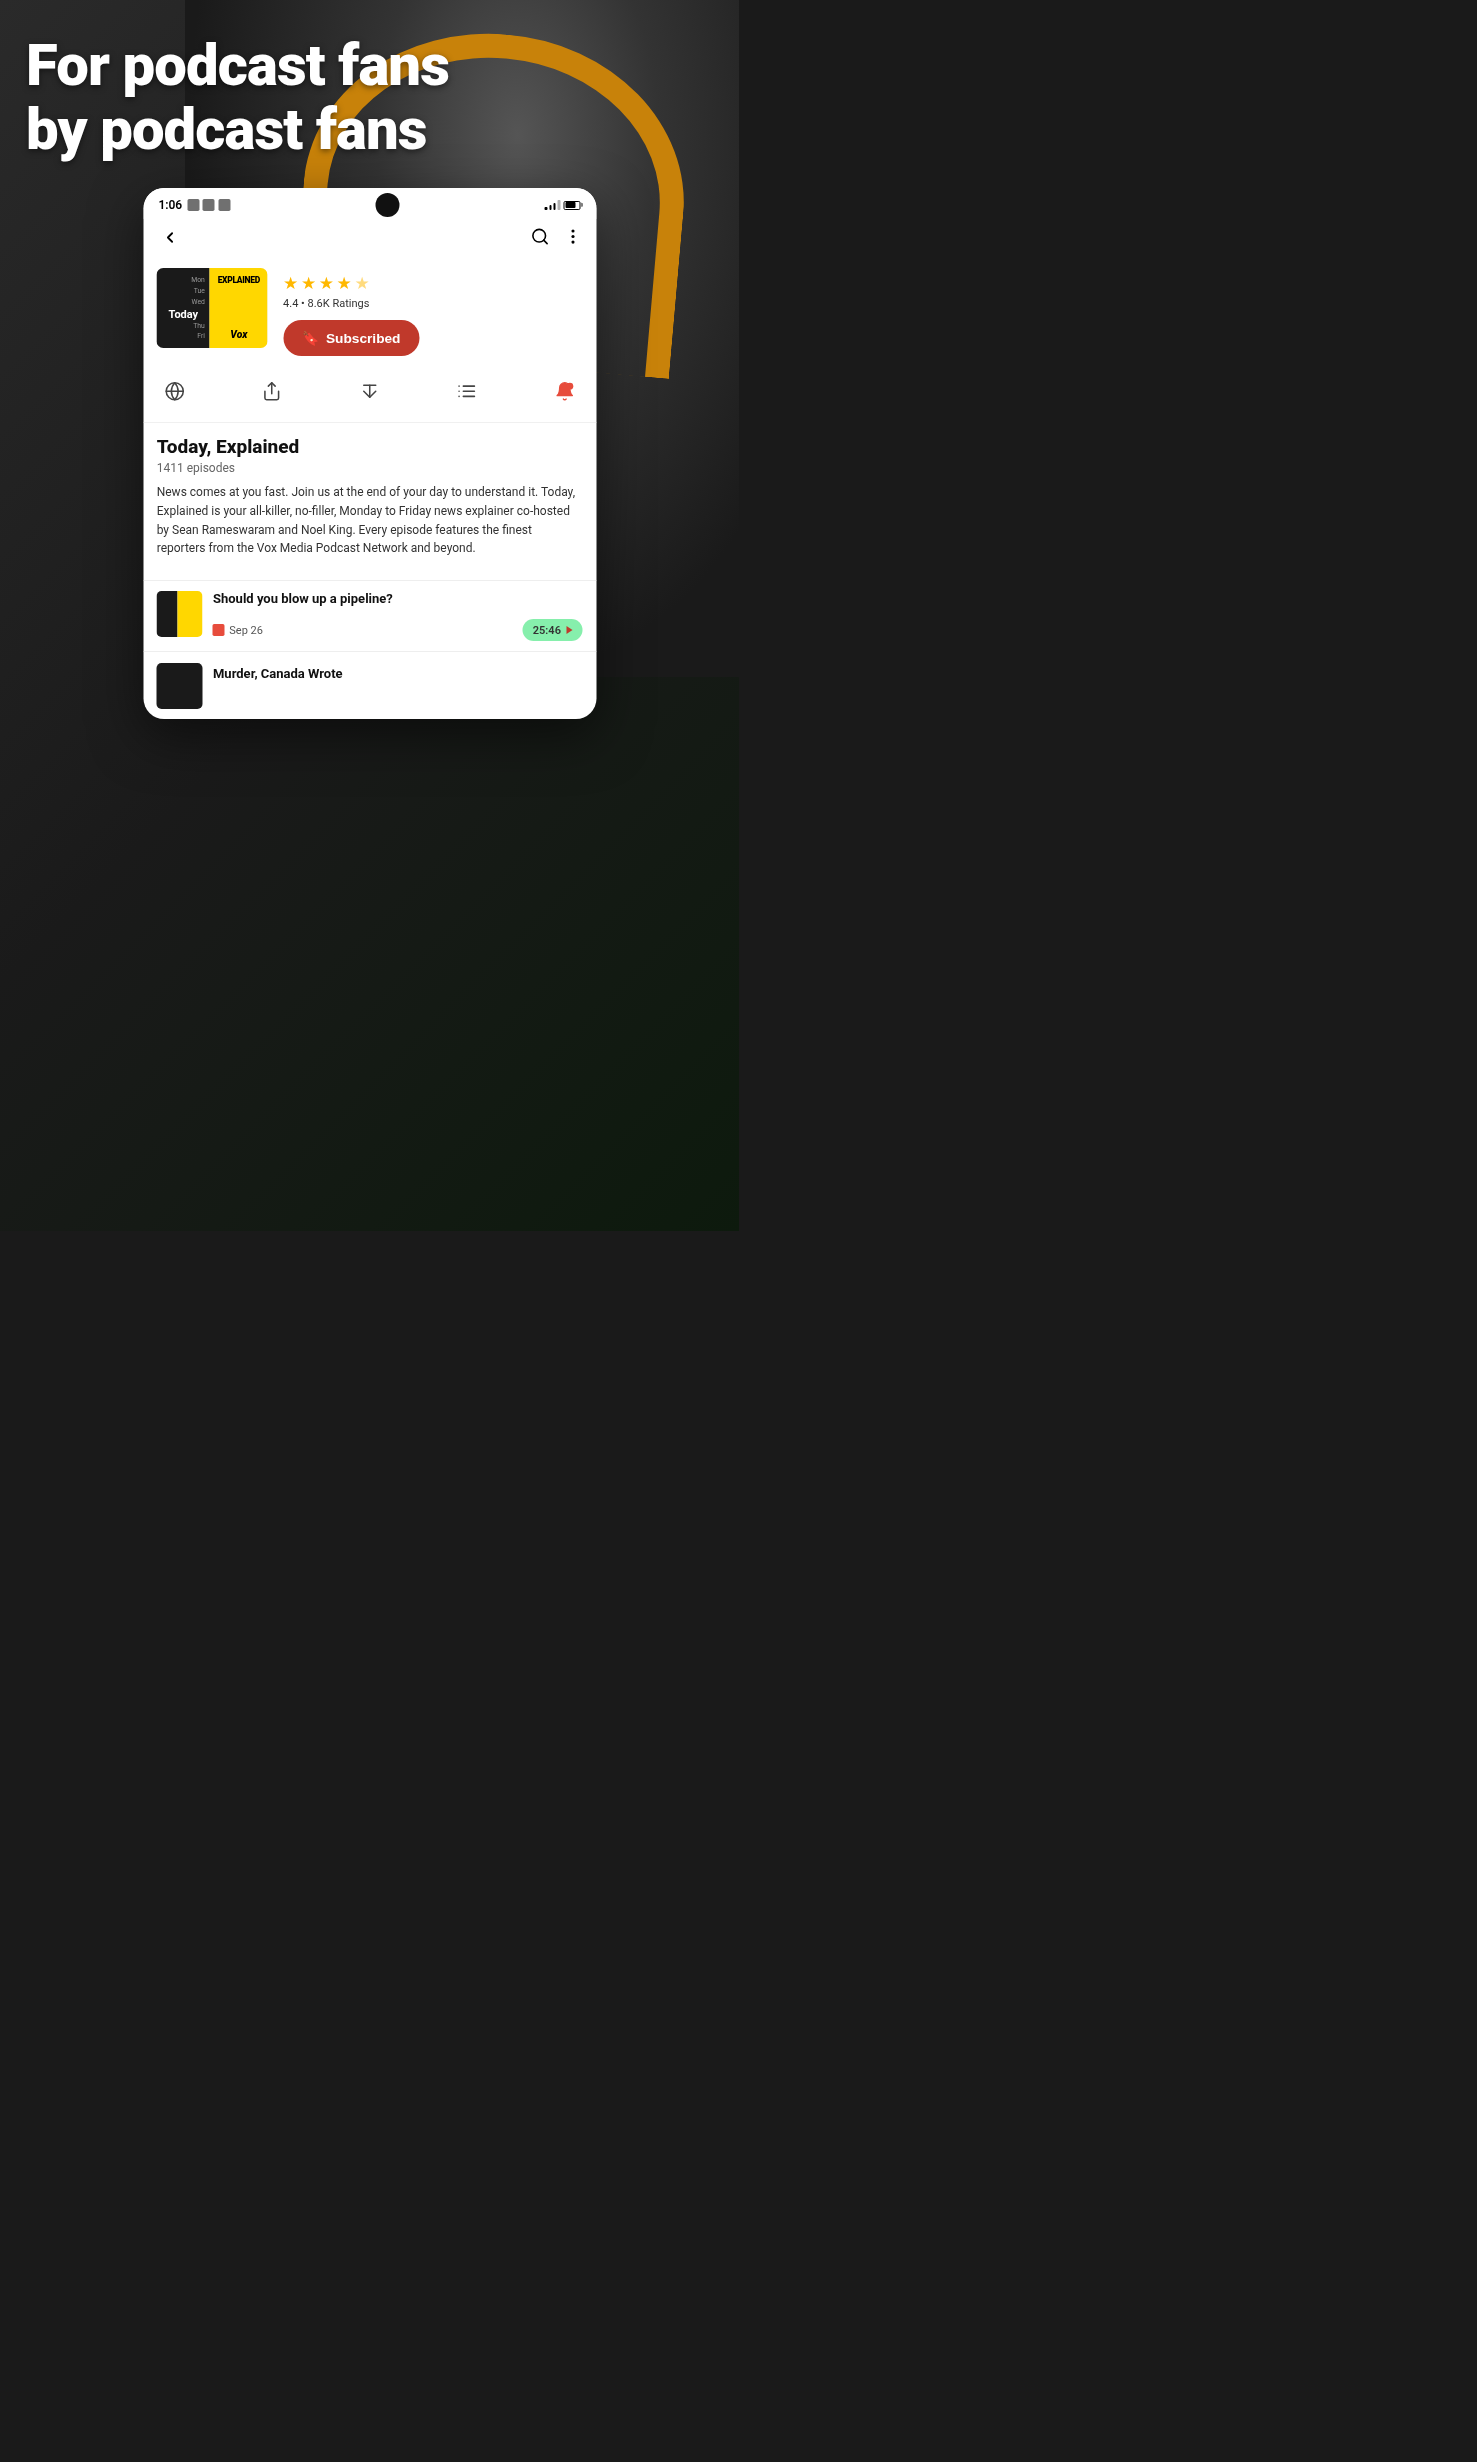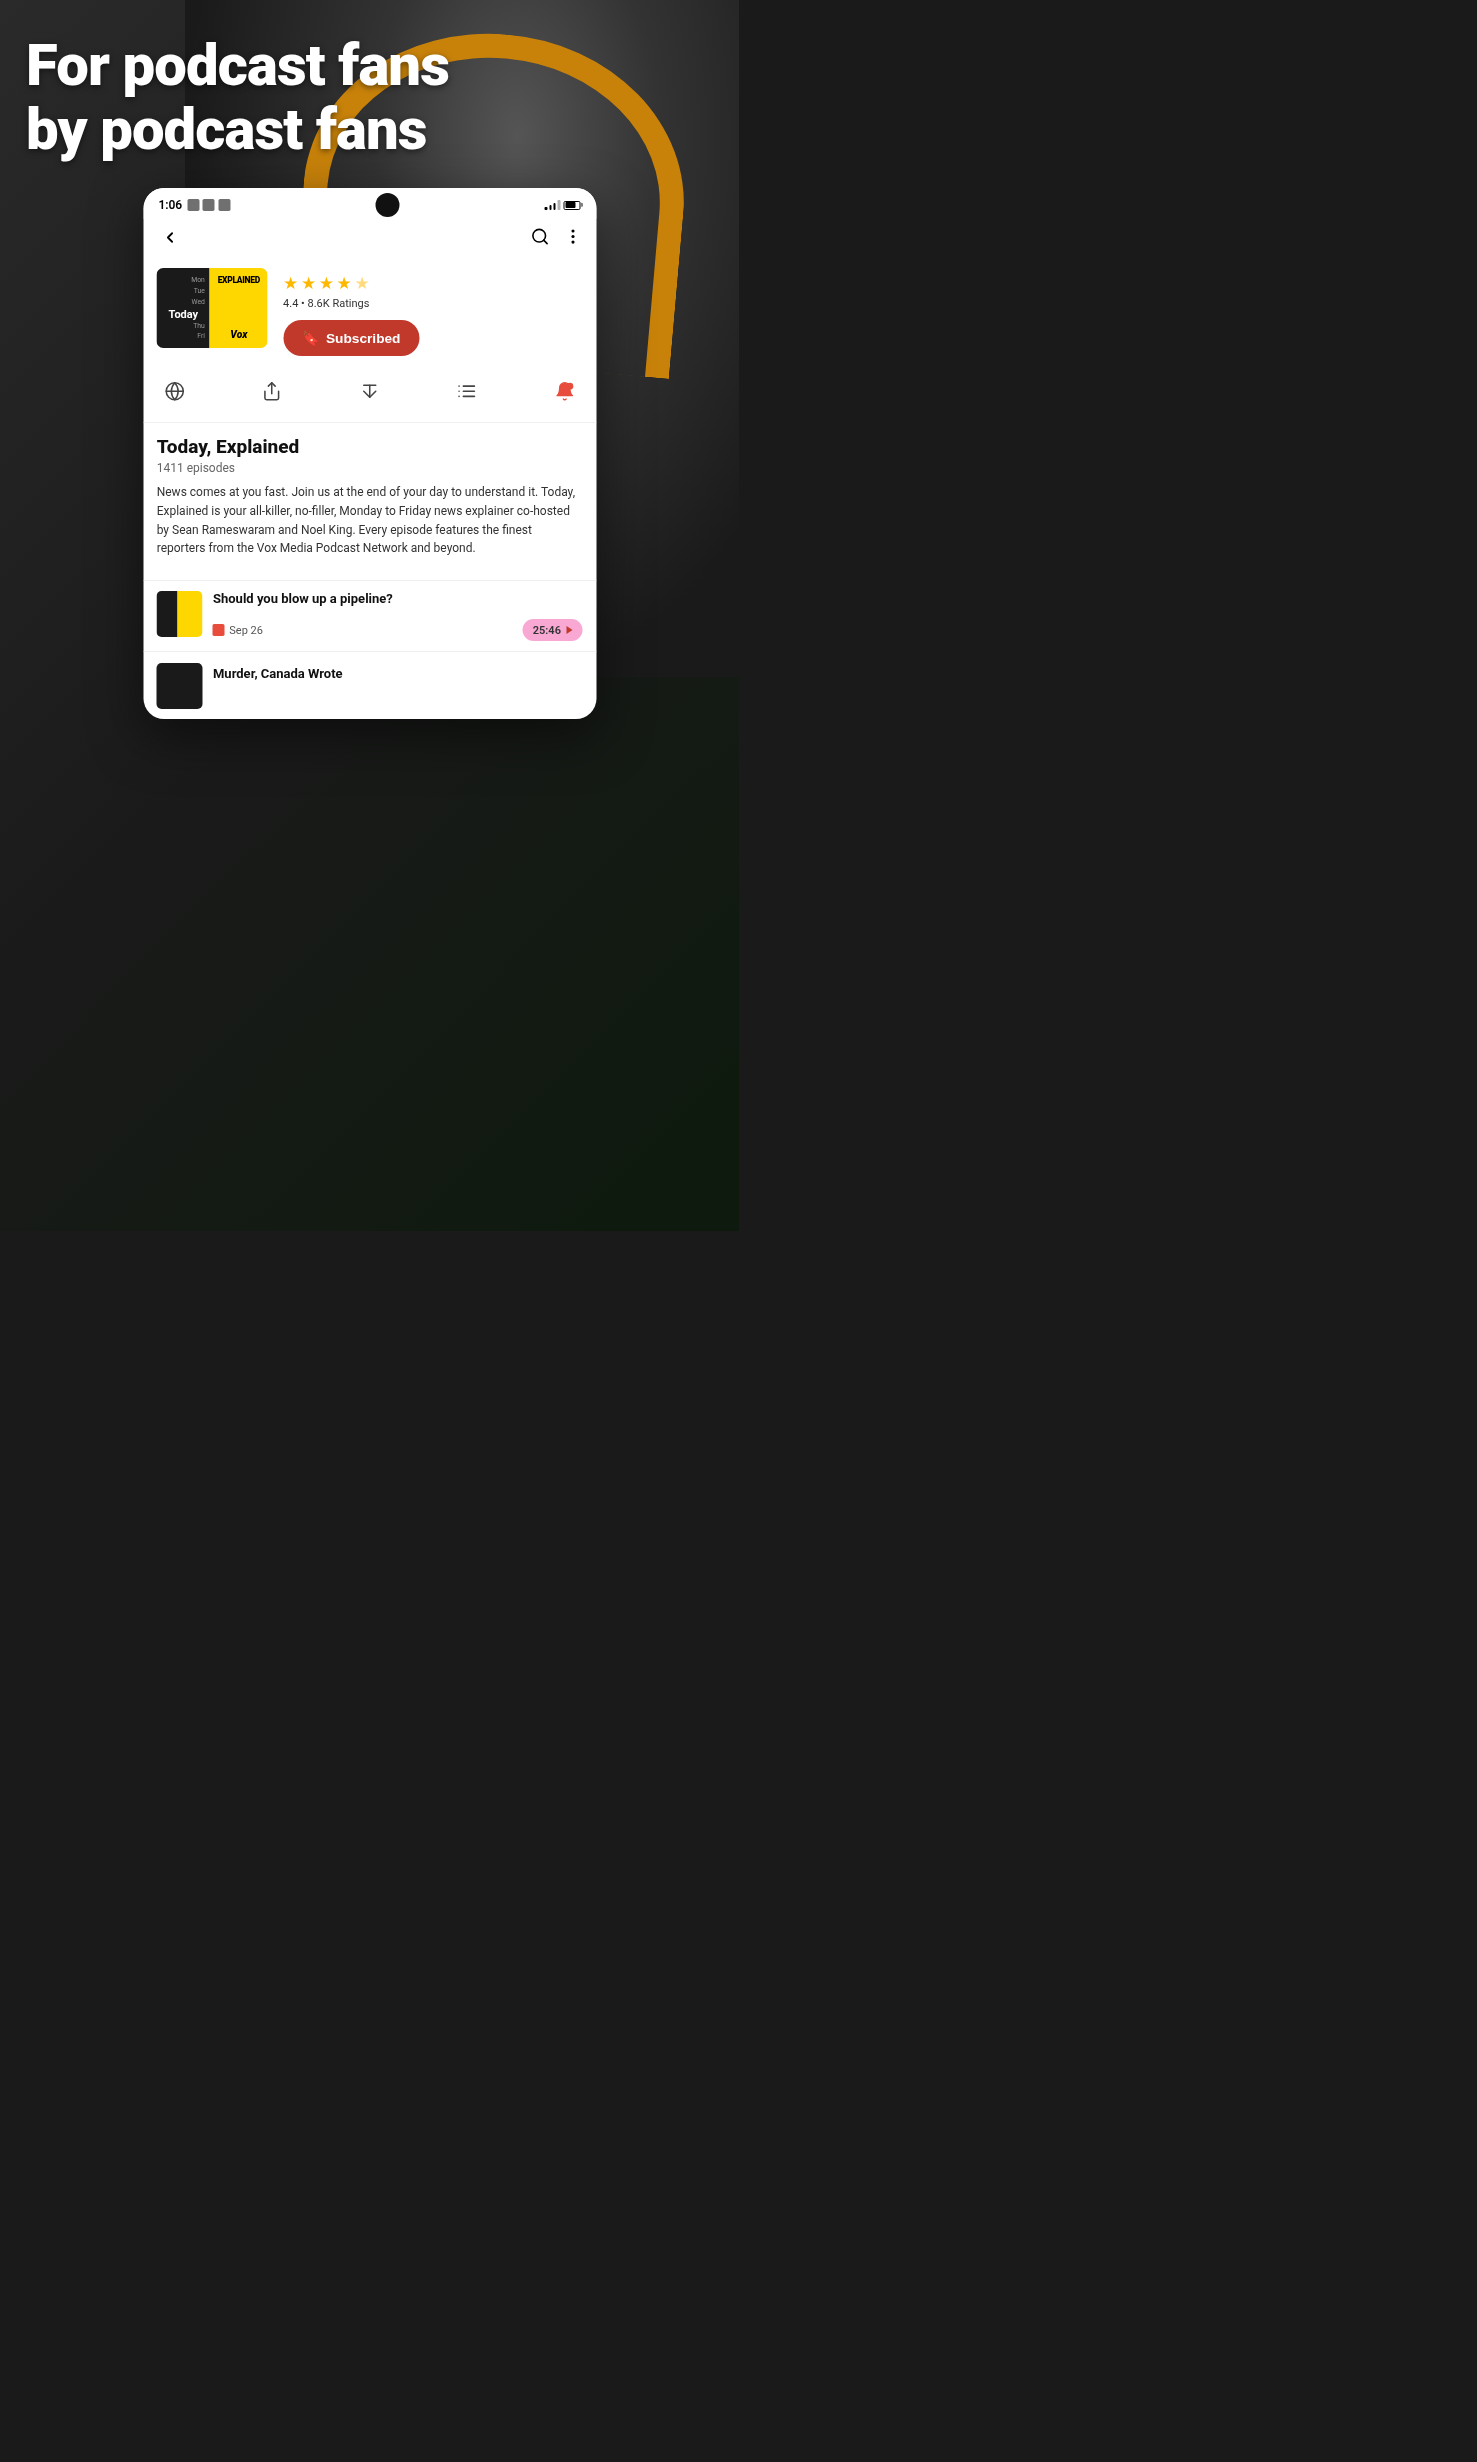--- a/index.html
+++ b/index.html
@@ -440,21 +440,21 @@
 
     .cal-icon {
       width: 12px;
       height: 12px;
       background: #e74c3c;
       border-radius: 1.7px;
       display: inline-block;
     }
 
     .play-duration {
-      background: #f9a8d4;
+      background: #86efac;
       border-radius: 17px;
       padding: 4.3px 10.3px;
       display: flex;
       align-items: center;
       gap: 5.1px;
       font-size: 11px;
       color: #333;
       font-weight: 600;
     }
 

